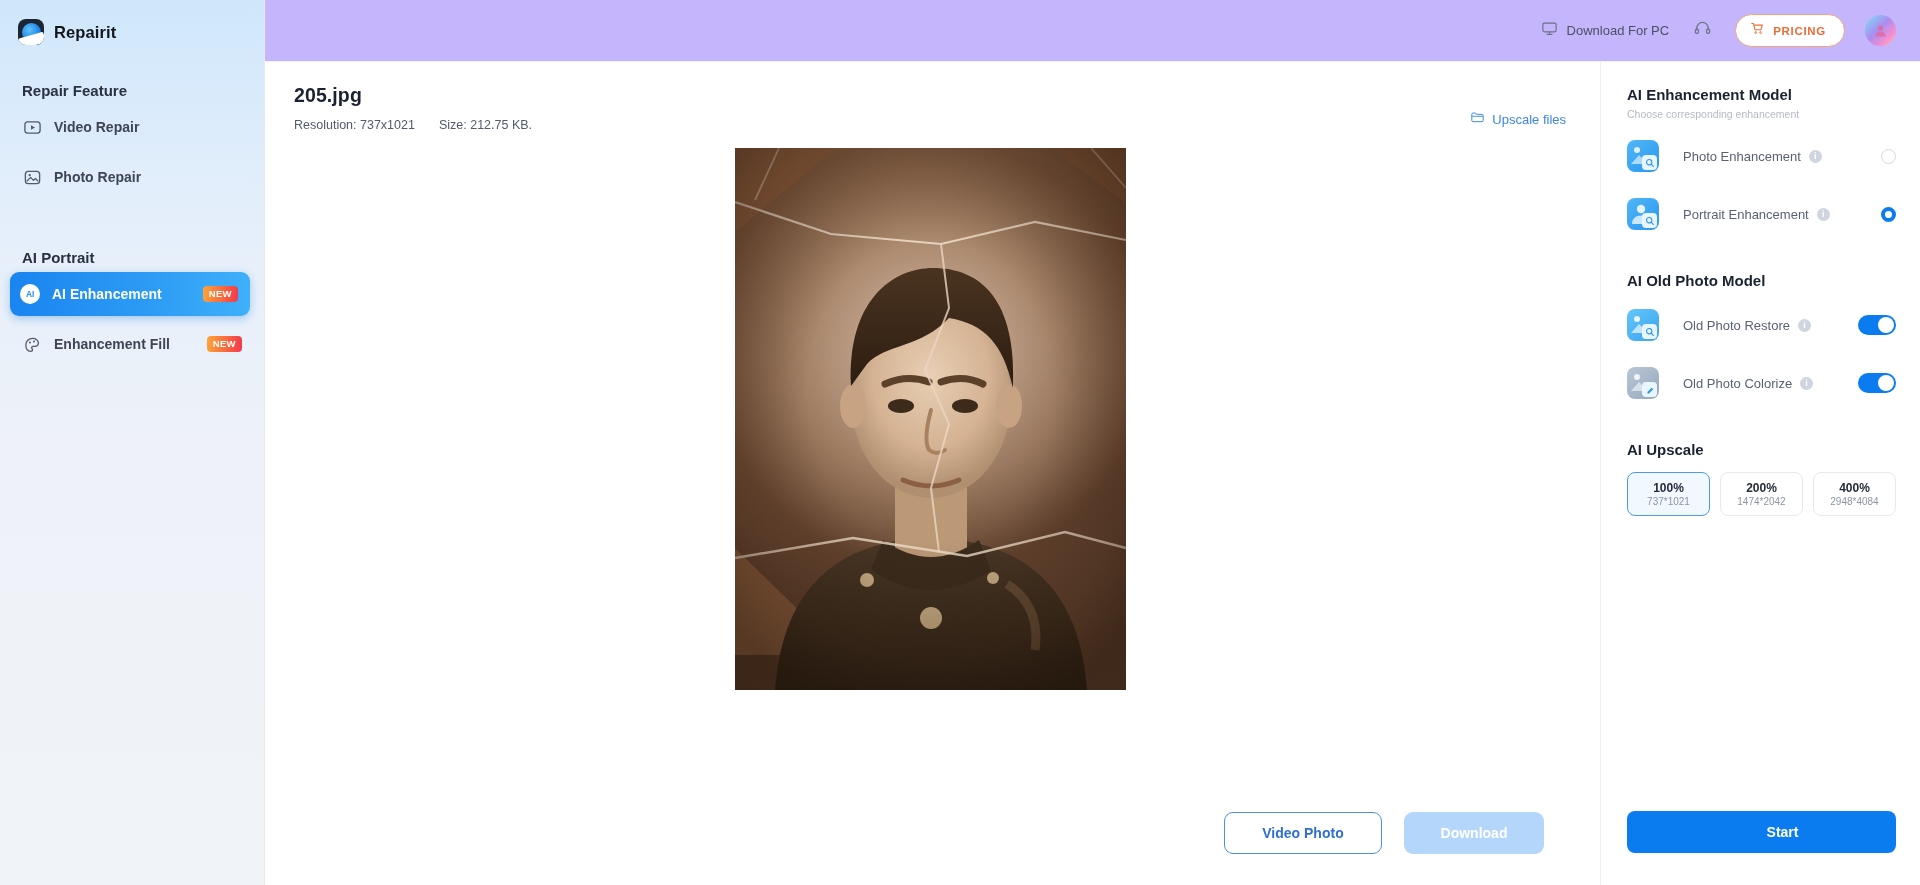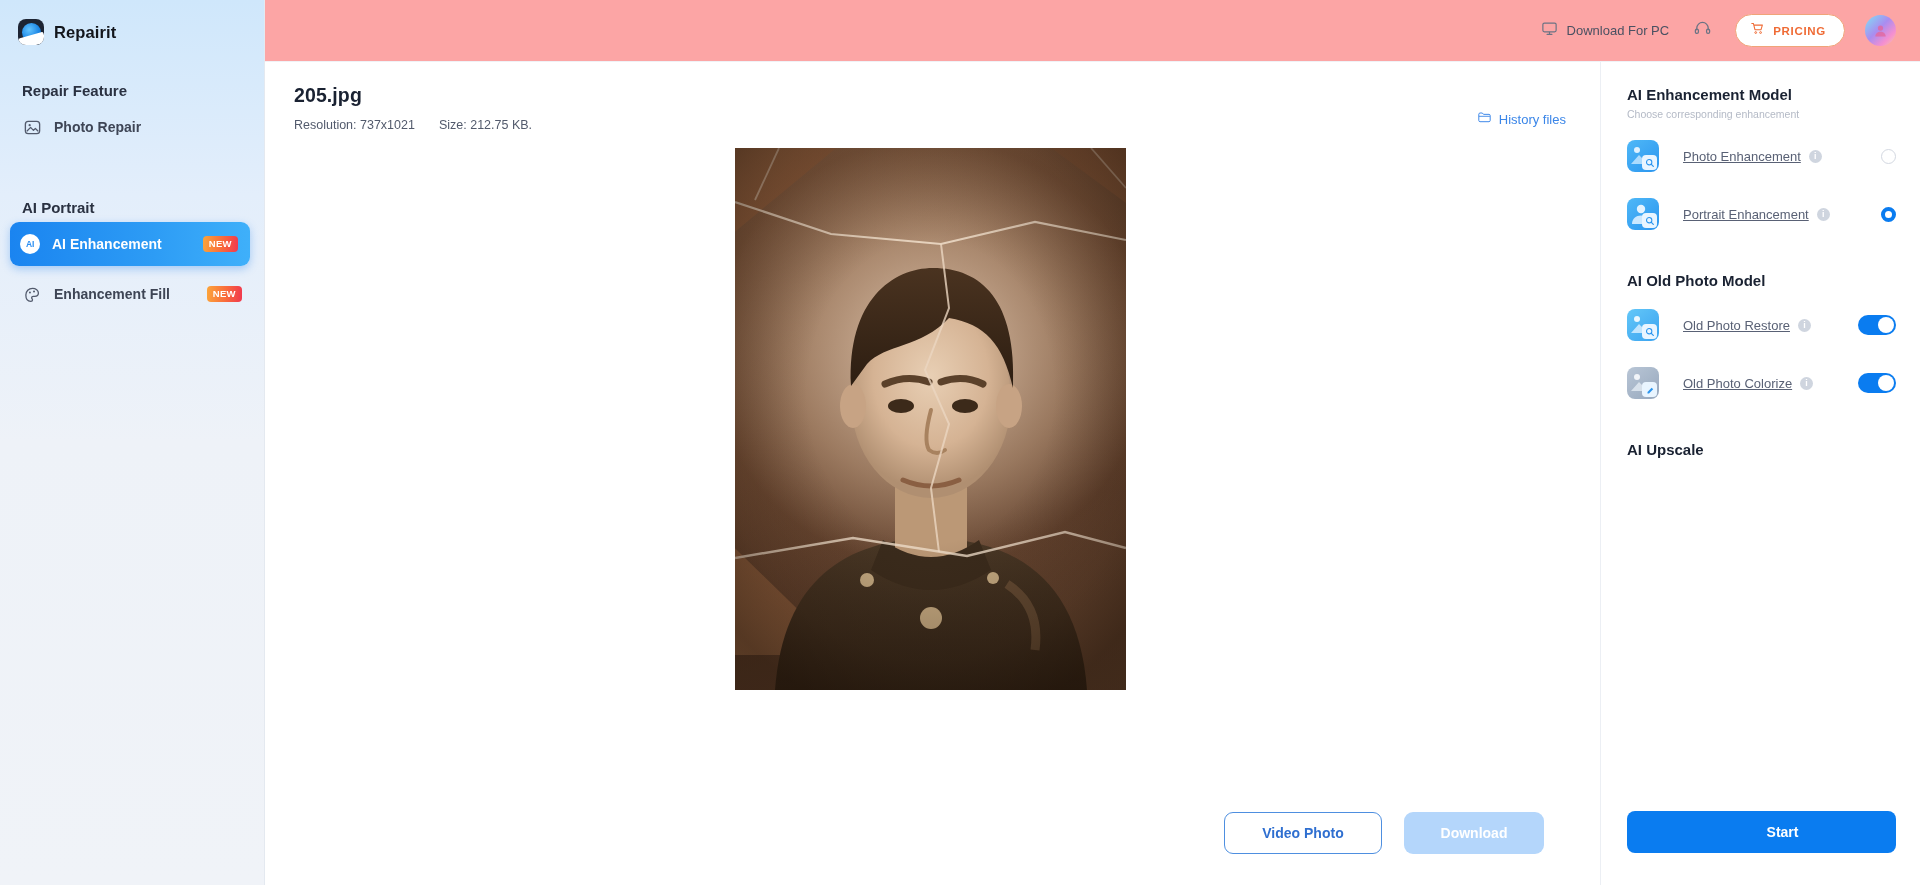--- a/index.html
+++ b/index.html
@@ -68,21 +68,21 @@
     display: flex; align-items: center; justify-content: center;
     font-size: 8.5px; font-weight: 700; color: #2b8ef2; letter-spacing: -.2px;
   }
 
   
   .main { flex: 1; display: flex; flex-direction: column; min-width: 0; position: relative; }
 
   .topbar {
     height: 62px; flex: 0 0 62px; display: flex; align-items: center;
     justify-content: flex-end; gap: 20px; padding-right: 24px;
-    background: #fca5a5; border-bottom: 1px solid #f0f2f6;
+    background: #c4b5fd; border-bottom: 1px solid #f0f2f6;
   }
   .top-link { display: flex; align-items: center; gap: 9px; cursor: pointer; }
   .top-link-label { font-size: 13px; color: #4a5162; }
   .headset-btn { width: 26px; height: 26px; display: flex; align-items: center; justify-content: center; cursor: pointer; }
   .pricing-btn {
     display: flex; align-items: center; gap: 8px;
     border: 1.4px solid #f0a478; border-radius: 20px;
     height: 33px; padding: 0 18px 0 14px; cursor: pointer; background: #fff;
   }
   .pricing-label { font-size: 11.5px; font-weight: 700; color: #ef6b35; letter-spacing: .7px; }
@@ -167,21 +167,21 @@
   }
   .opt-icon.photo { background: linear-gradient(140deg, #4fb8f7 0%, #2b95ef 100%); }
   .opt-icon.portrait { background: linear-gradient(140deg, #4fb8f7 0%, #2b95ef 100%); }
   .opt-icon.restore { background: linear-gradient(140deg, #63c7f8 0%, #3ba3f0 100%); }
   .opt-icon.colorize { background: linear-gradient(140deg, #b9c6d6 0%, #97a8bd 100%); }
   .opt-icon .mini-lens {
     position: absolute; right: 2px; bottom: 2px;
     width: 15px; height: 15px; border-radius: 4px;
     background: #e9f5ff; display: flex; align-items: center; justify-content: center;
   }
-  .opt-label { font-size: 13px; color: #596175; margin-left: 24px; text-decoration: underline; }
+  .opt-label { font-size: 13px; color: #596175; margin-left: 24px; }
   .info-i {
     width: 13px; height: 13px; border-radius: 50%; background: #cfd5df;
     color: #fff; font-size: 9px; font-weight: 700; line-height: 13px;
     text-align: center; margin-left: 8px; cursor: pointer; flex: 0 0 13px;
   }
   .opt-ctrl { margin-left: auto; display: flex; align-items: center; }
   .radio {
     width: 15px; height: 15px; border-radius: 50%;
     border: 1.4px solid #d3d8e1; background: #fff; cursor: pointer;
   }
@@ -225,20 +225,29 @@
   <aside class="sidebar">
     <div class="logo-row">
       <div class="logo-mark">
         <div class="disc"></div>
       </div>
       <div class="logo-text">Repairit</div>
     </div>
 
     <div class="section-title">Repair Feature</div>
 
+    <div class="nav-item">
+      <span class="nav-icon">
+        <svg width="19" height="19" viewBox="0 0 20 20" fill="none">
+          <rect x="2" y="4" width="16" height="12" rx="3" stroke="#525a6c" stroke-width="1.4"></rect>
+          <path d="M8.4 7.6l4.2 2.4-4.2 2.4V7.6z" fill="#525a6c"></path>
+        </svg>
+      </span>
+      <span class="nav-label">Video Repair</span>
+    </div>
 
     <div class="nav-item">
       <span class="nav-icon">
         <svg width="19" height="19" viewBox="0 0 20 20" fill="none">
           <rect x="2.5" y="3.5" width="15" height="13" rx="3" stroke="#525a6c" stroke-width="1.4"></rect>
           <circle cx="7" cy="7.6" r="1.2" fill="#525a6c"></circle>
           <path d="M4 14l4-4.2 3 3.2 2-2 3 3" stroke="#525a6c" stroke-width="1.3" stroke-linejoin="round"></path>
         </svg>
       </span>
       <span class="nav-label">Photo Repair</span>
@@ -322,21 +331,21 @@
               <span>Size: 212.75 KB.</span>
             </div>
           </div>
           <div class="history-link">
             <span>
               <svg width="15" height="15" viewBox="0 0 20 20" fill="none">
                 <path d="M2.4 5.6c0-.9.7-1.6 1.6-1.6h3.1l1.6 1.8h7.3c.9 0 1.6.7 1.6 1.6v6.6c0 .9-.7 1.6-1.6 1.6H4c-.9 0-1.6-.7-1.6-1.6V5.6z" stroke="#3b86e8" stroke-width="1.3" stroke-linejoin="round"></path>
                 <path d="M2.6 8.4h14.6" stroke="#3b86e8" stroke-width="1.2"></path>
               </svg>
             </span>
-            <span class="history-label">History files</span>
+            <span class="history-label">Upscale files</span>
           </div>
         </div>
 
         <div class="canvas-area">
           <div class="photo-frame">
             <div class="bg"></div>
             <div class="corner-tl"></div>
             <div class="corner-tr"></div>
             <div class="corner-bl"></div>
 
@@ -487,20 +496,34 @@
           <span class="info-i">i</span>
           <span class="opt-ctrl">
               <span class="toggle">
                 <span class="knob"></span>
               </span>
             </span>
         </div>
 
         <div class="panel-h upscale">AI Upscale</div>
 
+        <div class="upscale-row">
+          <div class="upscale-btn selected">
+            <span class="up-pct">100%</span>
+            <span class="up-dims">737*1021</span>
+          </div>
+          <div class="upscale-btn">
+            <span class="up-pct">200%</span>
+            <span class="up-dims">1474*2042</span>
+          </div>
+          <div class="upscale-btn">
+            <span class="up-pct">400%</span>
+            <span class="up-dims">2948*4084</span>
+          </div>
+        </div>
 
         <div class="panel-spacer"></div>
         <div class="start-btn">Start</div>
       </aside>
 
     </div>
   </div>
 </div>
 
 </body></html>

